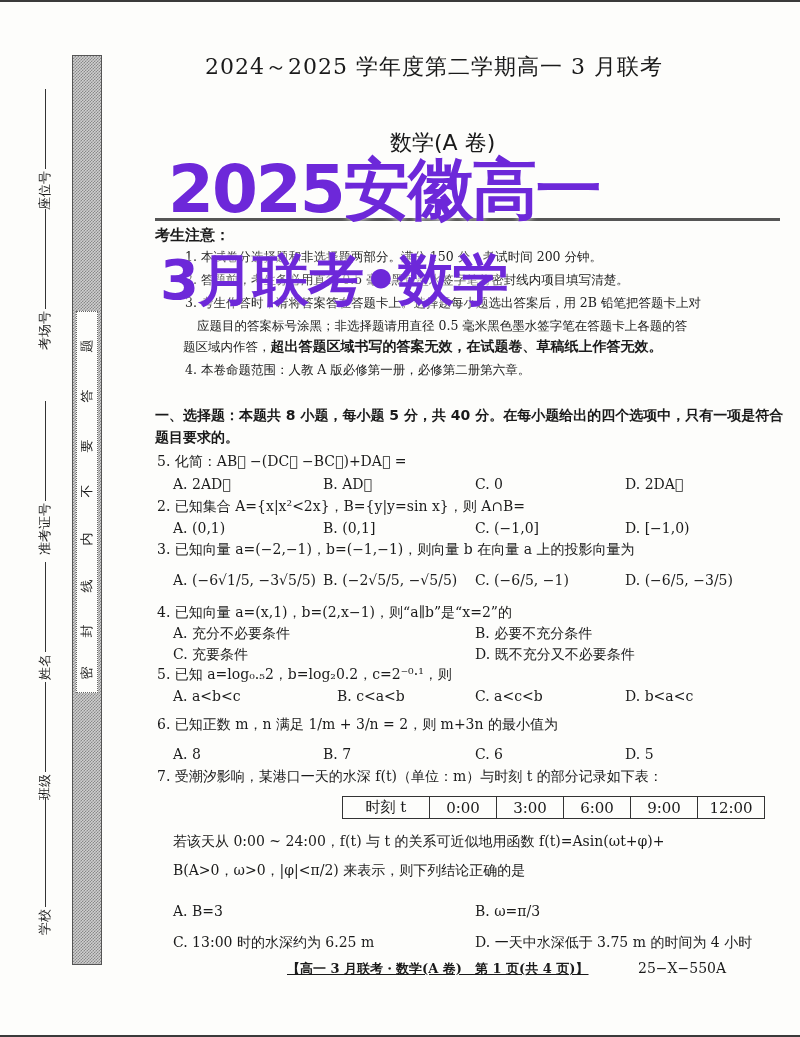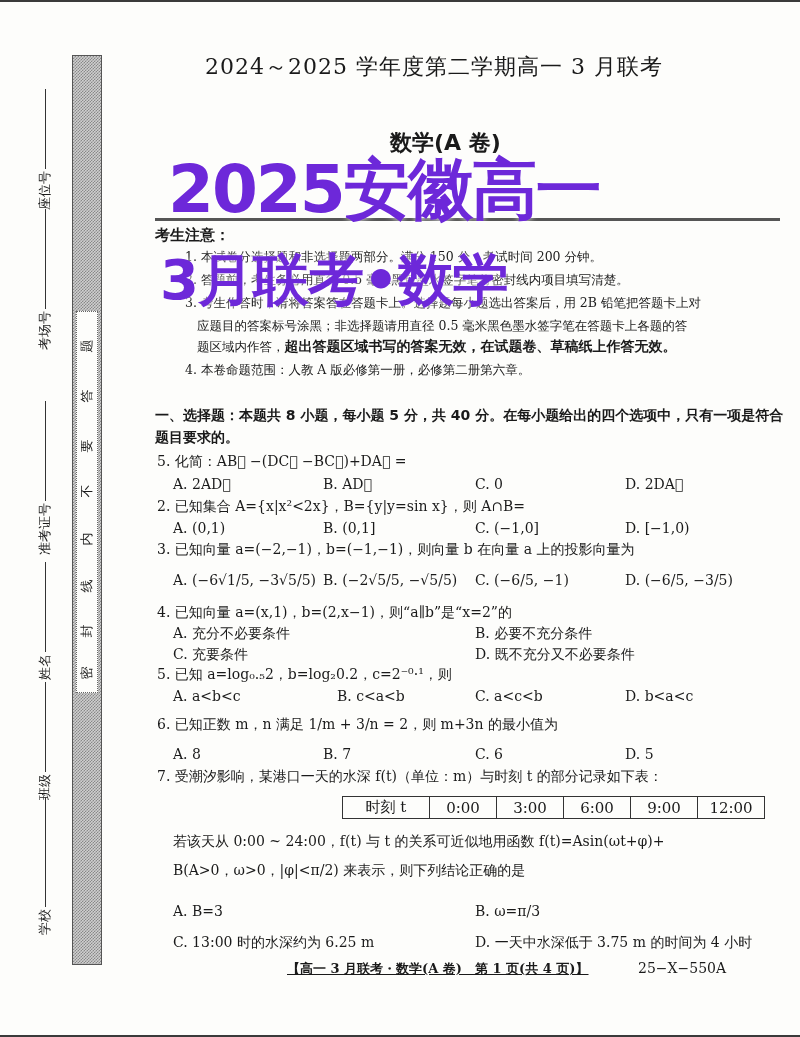--- a/index.html
+++ b/index.html
@@ -21,21 +21,21 @@
   .strip-char { position:absolute; left:0; width:20px; text-align:center; font-size:13px;
                 transform:rotate(-90deg); font-family:"DejaVu Sans", sans-serif; }
 
   .side-field { position:absolute; left:36px; transform-origin:left top; transform:rotate(-90deg);
                 font-size:13px; font-family:"DejaVu Sans", sans-serif; white-space:nowrap; }
   .side-line { display:inline-block; width:110px; border-bottom:1px solid #333; vertical-align:middle; margin-left:2px; }
 
   
   .main { position:absolute; left:155px; top:0; width:630px; }
   .title { position:absolute; left:50px; top:52px; font-size:22px; letter-spacing:1px; white-space:nowrap; }
-  .subject { position:absolute; left:235px; top:128px; font-size:22px; font-weight:bold; font-family:"DejaVu Sans", sans-serif; white-space:nowrap; }
+  .subject { position:absolute; left:235px; top:128px; font-size:22px; font-weight:normal; font-family:"DejaVu Sans", sans-serif; white-space:nowrap; }
   .rule { position:absolute; left:0; top:218px; width:625px; height:3px; background:#555; }
 
   .overlay { position:absolute; color:#6d28d9; font-family:"DejaVu Sans", sans-serif; font-weight:bold;
              white-space:nowrap; text-shadow:0 0 6px rgba(255,255,255,0.9); }
   .ov1 { left:168px; top:145px; font-size:66px; letter-spacing:-2px; }
   .ov2 { left:160px; top:243px; font-size:56px; letter-spacing:-1px; }
 
   .notice-head { position:absolute; left:0; top:226px; font-size:15px; font-weight:bold; font-family:"DejaVu Sans", sans-serif; }
   .notice { position:absolute; font-size:12.5px; white-space:nowrap; }
   .notice b { font-family:"DejaVu Sans", sans-serif; font-size:14px; }
@@ -79,21 +79,21 @@
 <div class="main">
   <div class="title">2024～2025 学年度第二学期高一 3 月联考</div>
   <div class="subject">数学(A 卷)</div>
   <div class="rule"></div>
 
   <div class="notice-head">考生注意：</div>
   <div class="notice" style="left:30px; top:249px;">1. 本试卷分选择题和非选择题两部分。满分 150 分，考试时间 200 分钟。</div>
   <div class="notice" style="left:30px; top:272px;">2. 答题前，考生务必用直径 0.5 毫米黑色墨水签字笔将密封线内项目填写清楚。</div>
   <div class="notice" style="left:30px; top:295px;">3. 考生作答时，请将答案答在答题卡上。选择题每小题选出答案后，用 2B 铅笔把答题卡上对</div>
   <div class="notice" style="left:42px; top:318px;">应题目的答案标号涂黑；非选择题请用直径 0.5 毫米黑色墨水签字笔在答题卡上各题的答</div>
-  <div class="notice" style="left:42px; top:338px;"><span>题区域内作答，</span><b>超出答题区域书写的答案无效，在试题卷、草稿纸上作答无效。</b></div>
+  <div class="notice" style="left:28px; top:338px;"><span>题区域内作答，</span><b>超出答题区域书写的答案无效，在试题卷、草稿纸上作答无效。</b></div>
   <div class="notice" style="left:30px; top:362px;">4. 本卷命题范围：人教 A 版必修第一册，必修第二册第六章。</div>
 
   <div class="sec-head">一、选择题：本题共 8 小题，每小题 5 分，共 40 分。在每小题给出的四个选项中，只有一项是符合题目要求的。</div>
 
   <div class="q" style="top:453px">5. 化简：AB⃗ −(DC⃗ −BC⃗)+DA⃗ =</div>
   <div class="opt" style="left:18px; top:476px">A. 2AD⃗</div>
   <div class="opt" style="left:168px; top:476px">B. AD⃗</div>
   <div class="opt" style="left:320px; top:476px">C. 0</div>
   <div class="opt" style="left:470px; top:476px">D. 2DA⃗</div>
 

